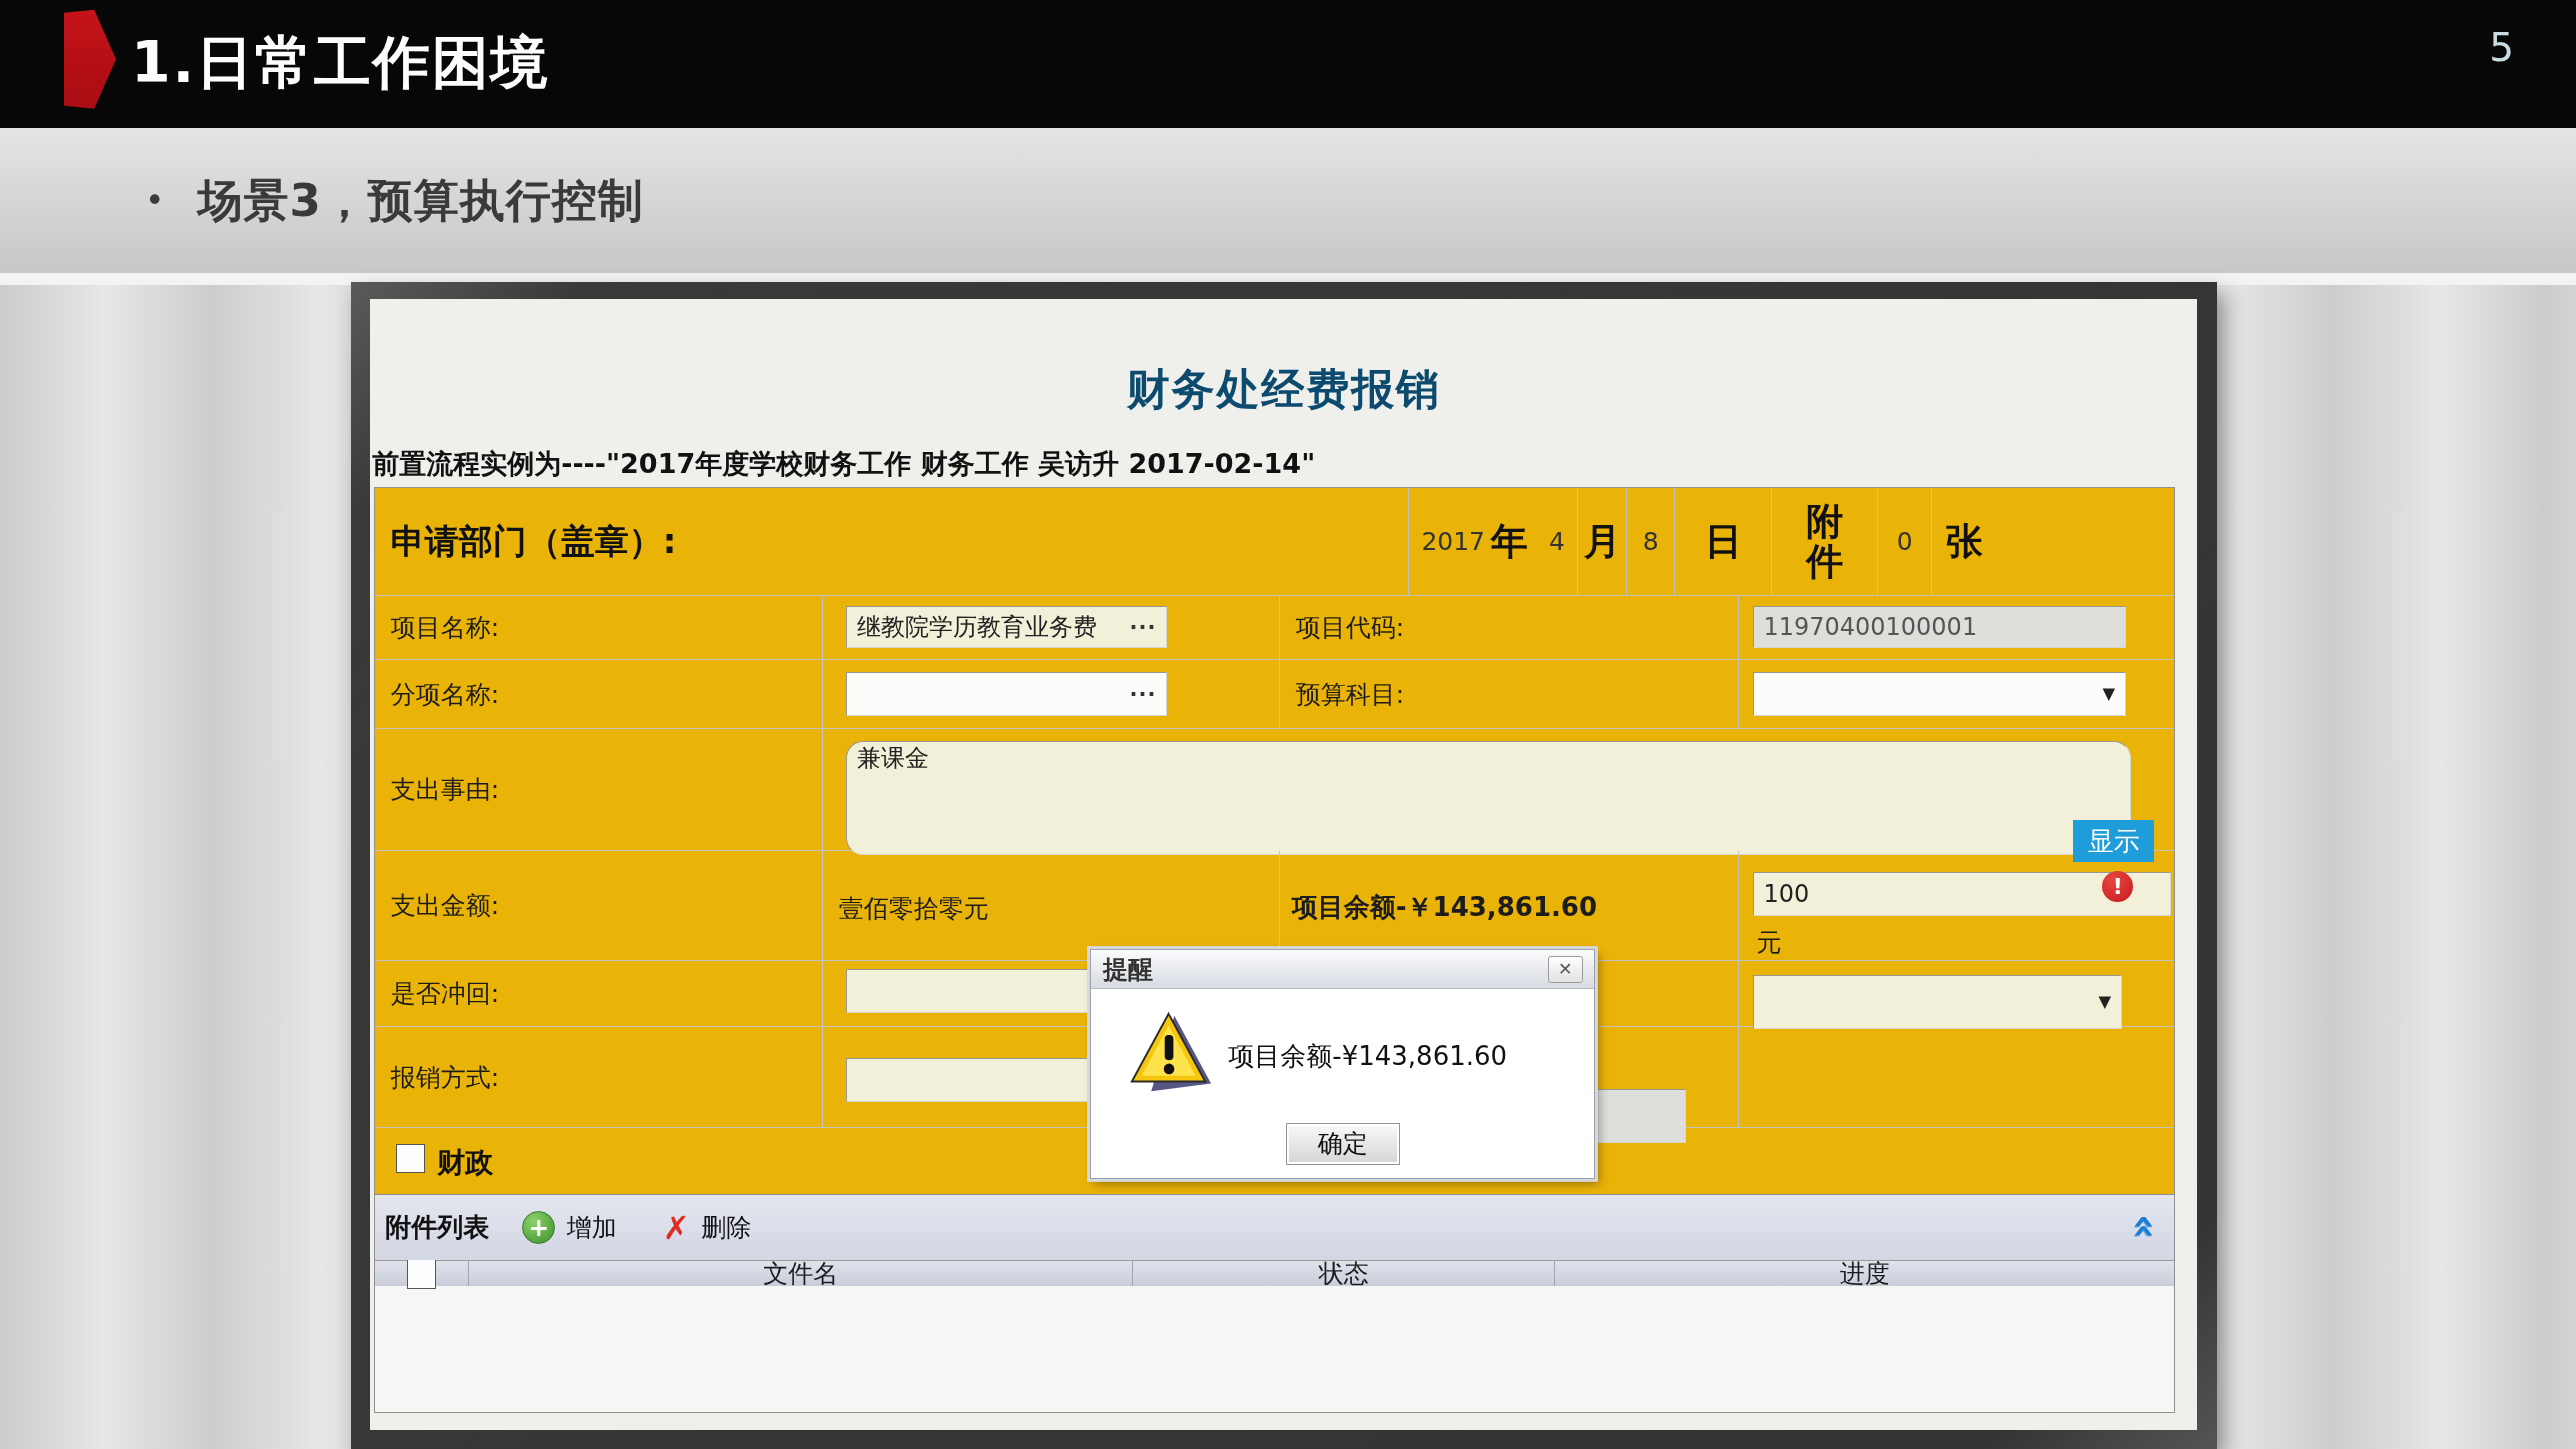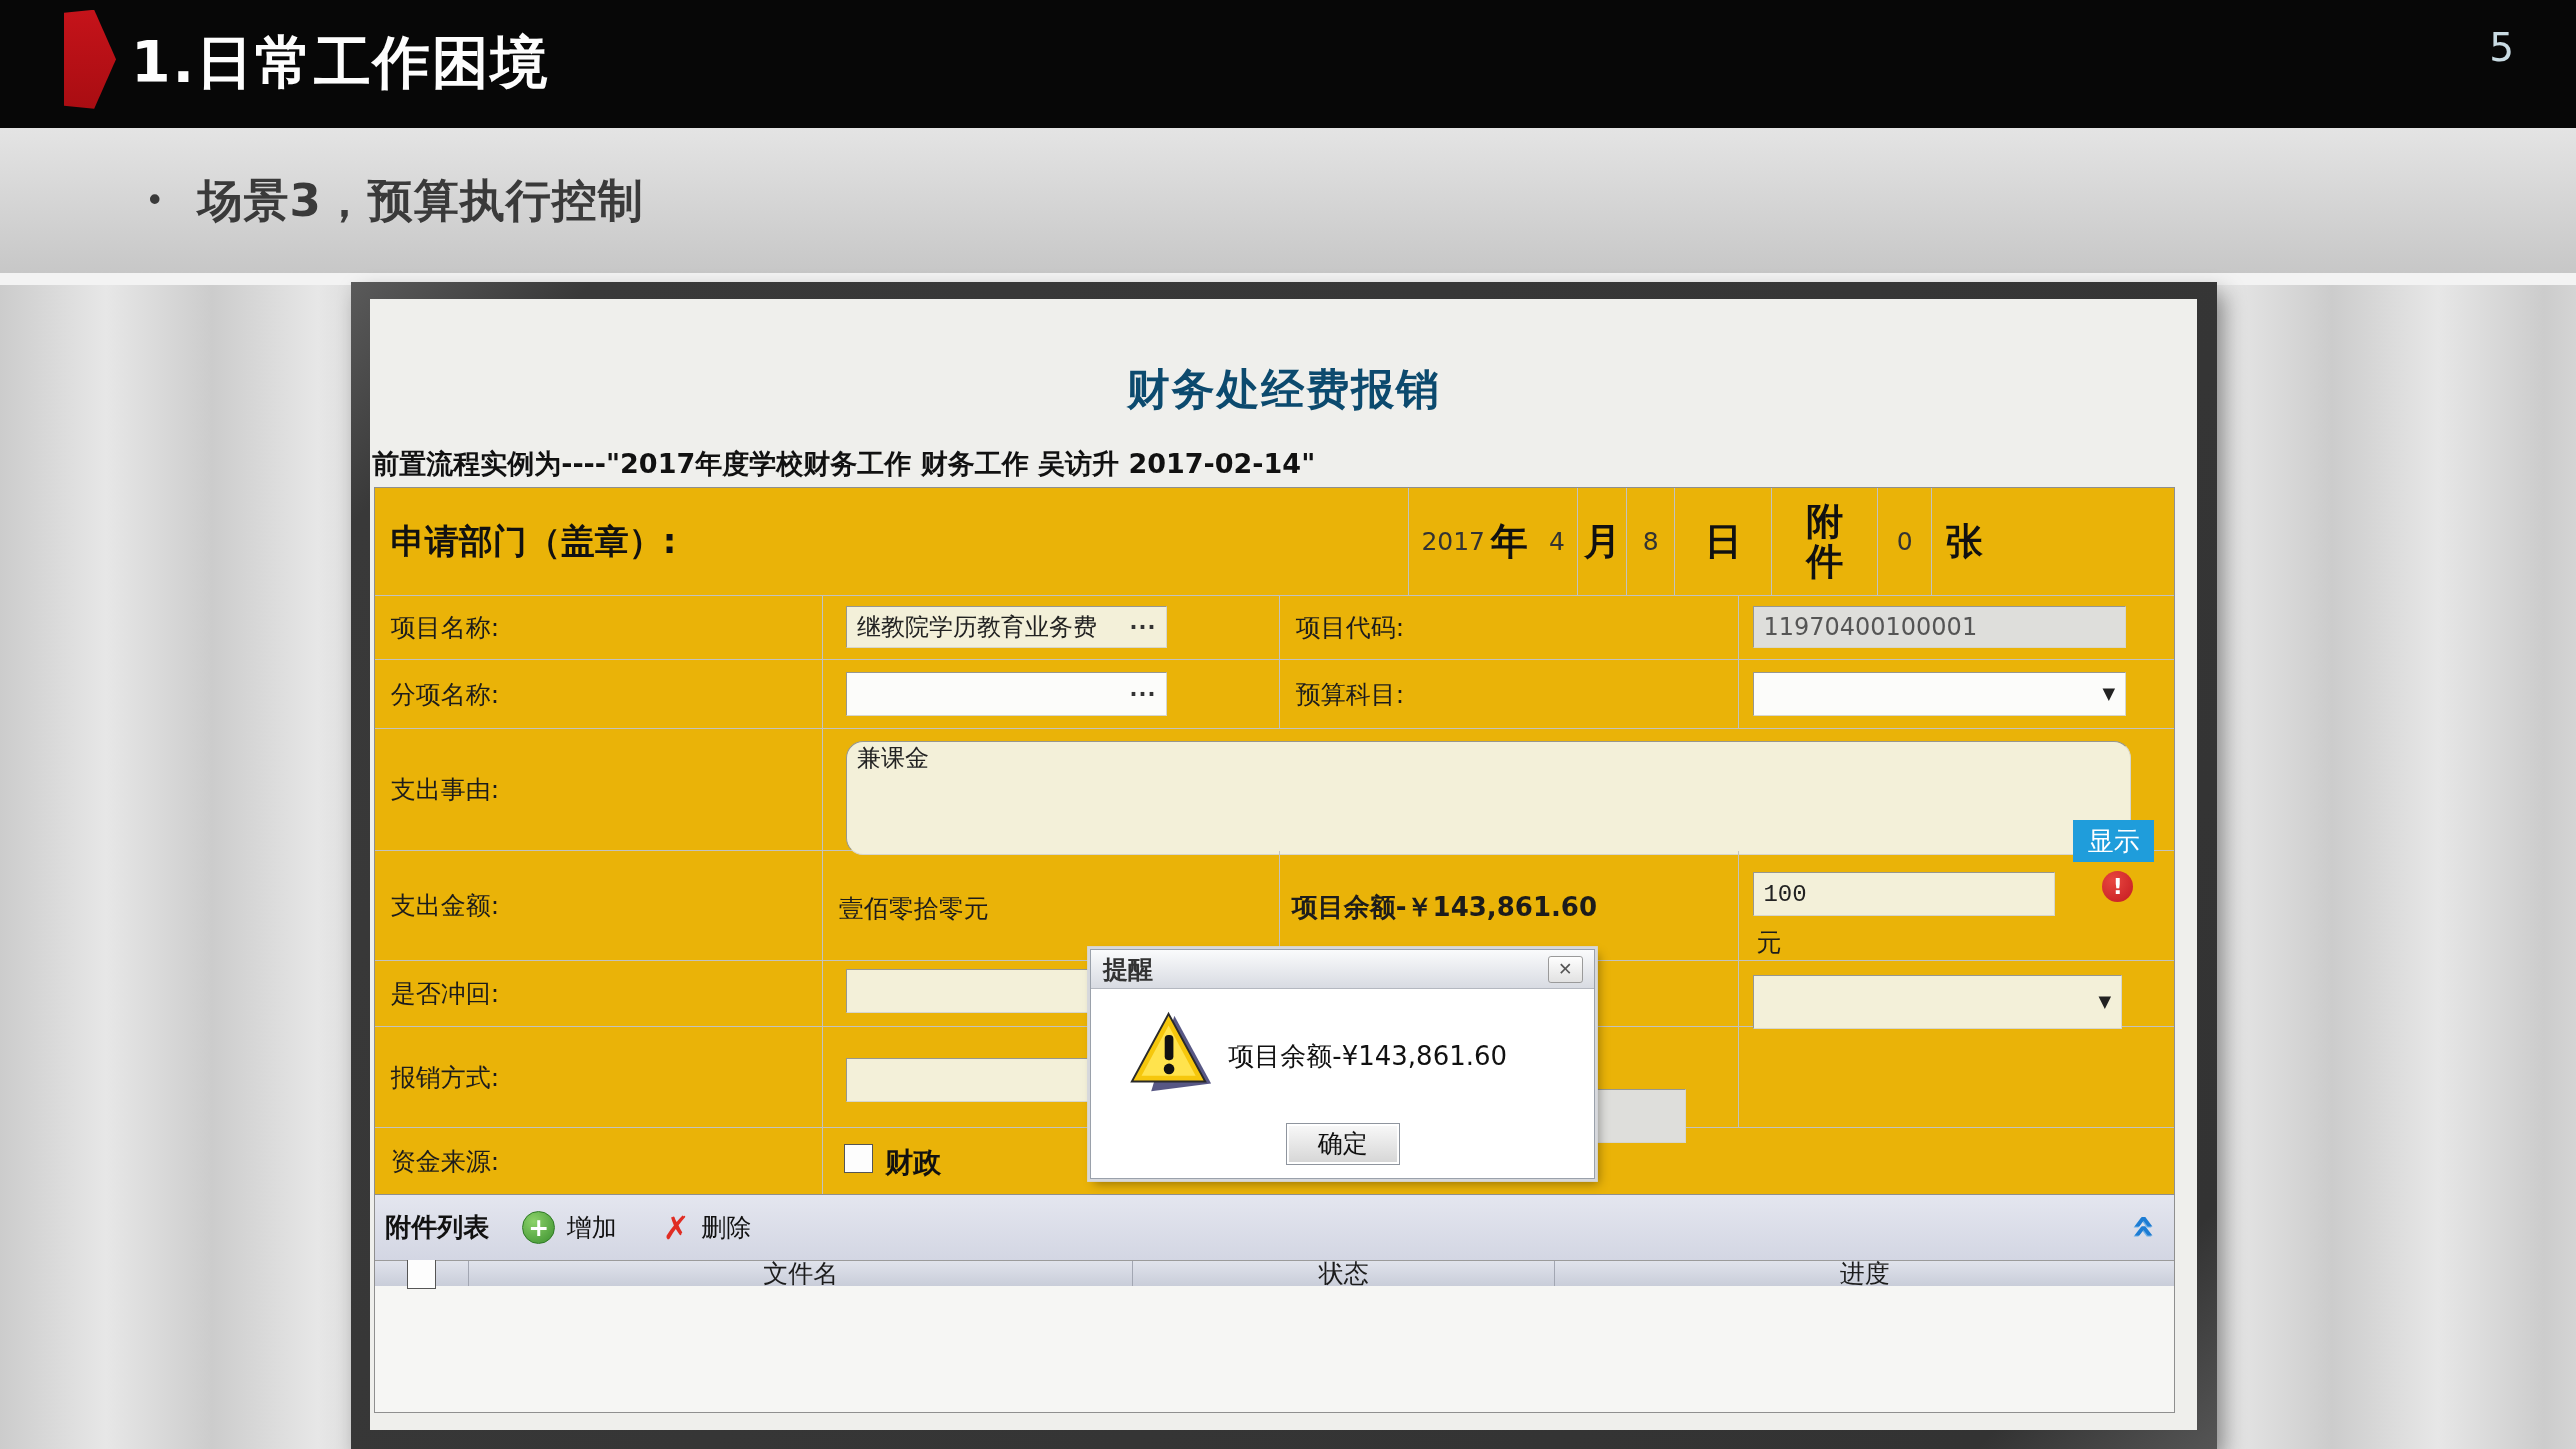--- a/index.html
+++ b/index.html
@@ -216,21 +216,21 @@
 
         <div class="row" style="height:110px">
           <div class="cell c1 lblcell">支出金额:</div>
           <div class="cell c2">
             <span class="plain-text" style="left:15.5px; top:41px;">壹佰零拾零元</span>
           </div>
           <div class="cell c3">
             <span class="plain-text bold-text" style="left:11.6px; top:39px; font-size:26px;">项目余额-￥143,861.60</span>
           </div>
           <div class="cell c4">
-            <div class="field f-yellow" style="left:13.5px; top:21px; width:302px; height:44px;font-family:Liberation Mono, monospace;">
+            <div class="field f-yellow" style="left:13.5px; top:21px; width:418px; height:44px;">
               <span>100</span>
             </div>
             <div class="alert-dot" style="left:363px; top:19.3px;">
               <span>!</span>
             </div>
             <span class="plain-text" style="left:17.4px; top:75px;">元</span>
           </div>
         </div>
 
         <div class="row" style="height:66px">
@@ -251,21 +251,20 @@
           <div class="cell c2">
             <div class="field f-yellow" style="left:23px; top:31px; width:321px; height:44px;"></div>
           </div>
           <div class="cell c3">
             <div class="field f-gray" style="left:211px; top:62px; width:195px; height:54px;"></div>
           </div>
           <div class="cell c4"></div>
         </div>
 
         <div class="row" style="height:67px">
-          <div class="cell c1 lblcell">资金来源:</div>
           <div class="cell" style="flex:1">
             <div class="checkbox" style="left:21px; top:15.5px;"></div>
             <span class="chk-label" style="left:62px; top:15.5px;">财政</span>
           </div>
         </div>
 
         <div class="attbar">
           <span class="attbar-title">附件列表</span>
           <span class="icon-add">
             <span>+</span>

